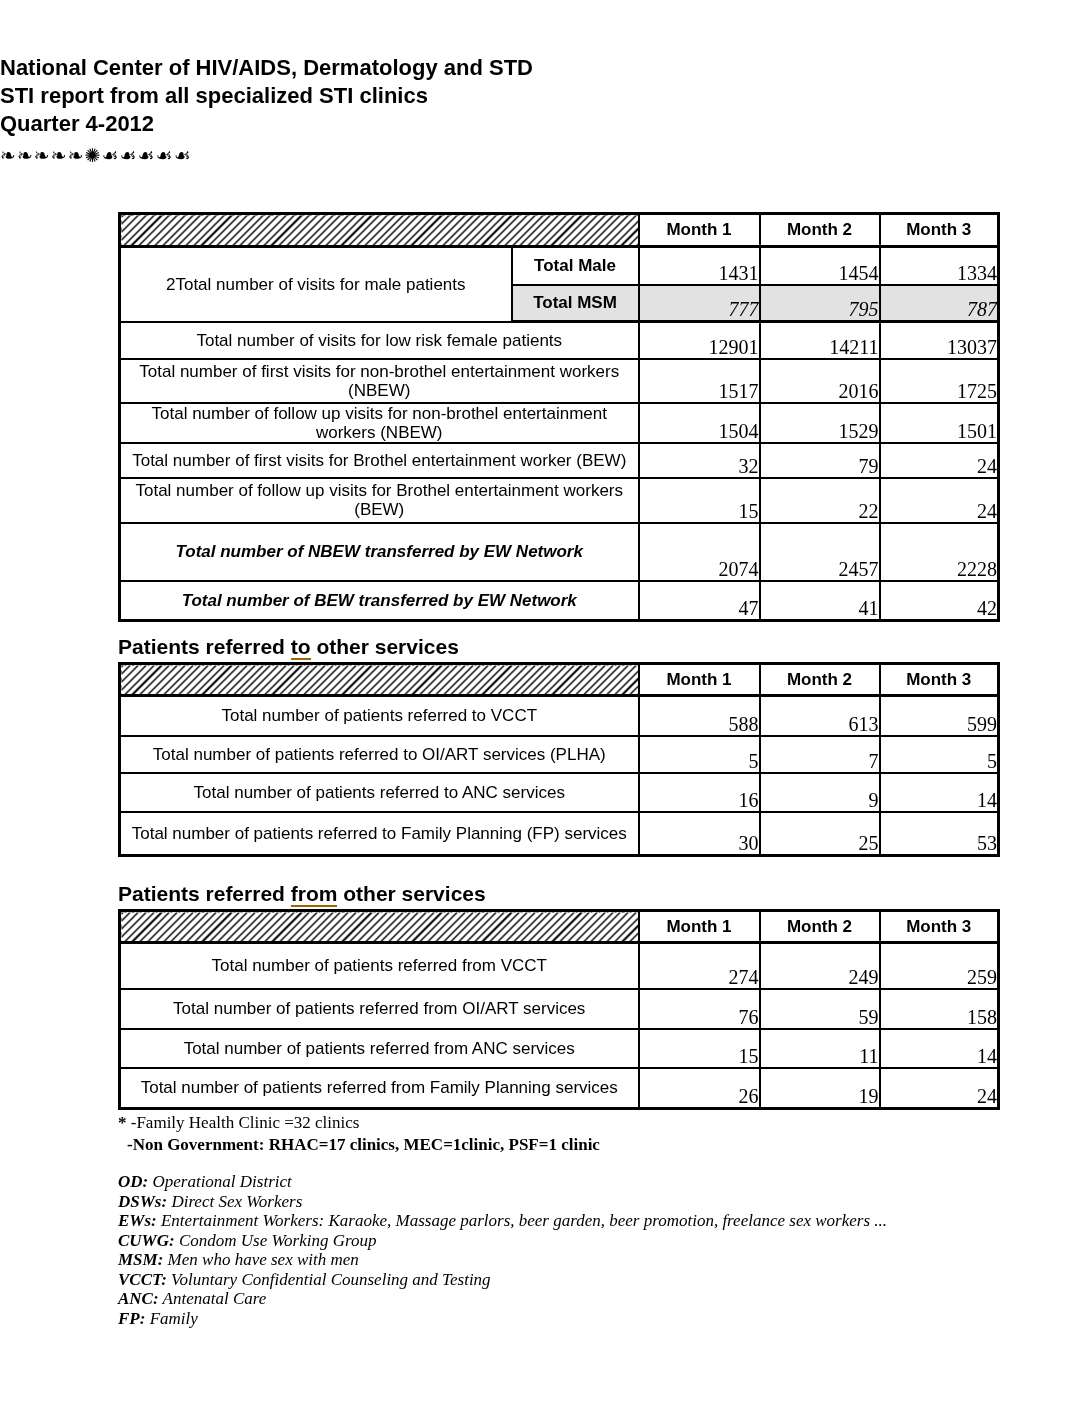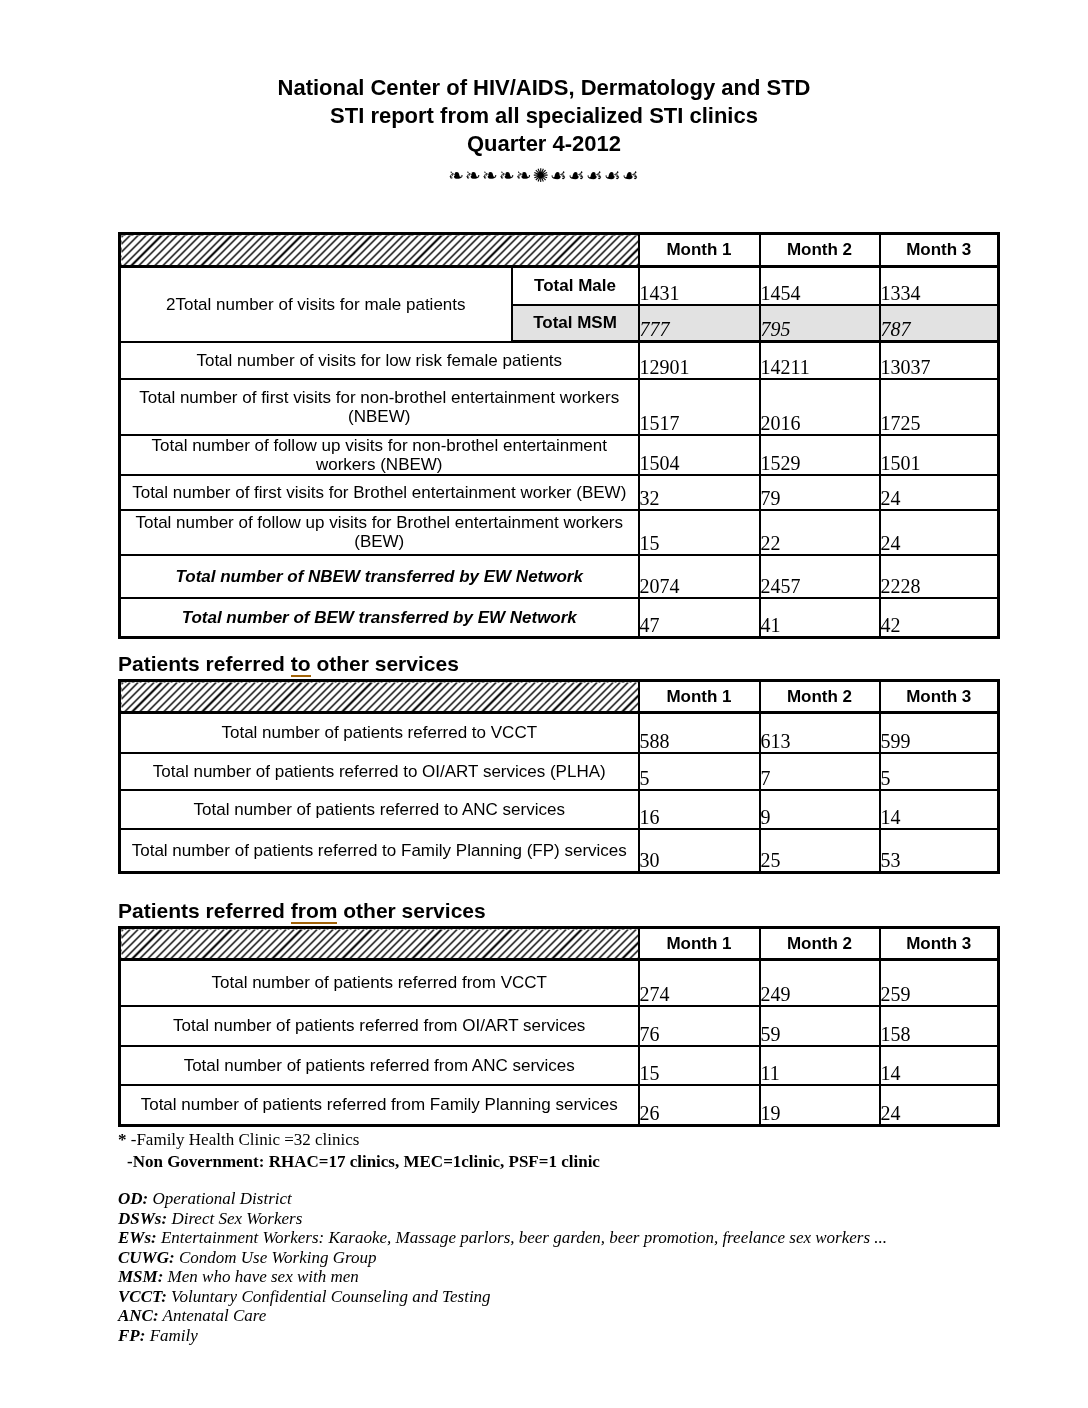--- a/index.html
+++ b/index.html
@@ -3,33 +3,33 @@
 <meta charset="utf-8">
 <title>Document</title>
 <style>
   html,body { margin:0; padding:0; background:#fff; }
   .page {
     position:relative; width:1088px; height:1408px; background:#fff;
     color:#000; overflow:hidden;
     font-family:"Liberation Sans", sans-serif;
   }
   
-  .title-block { padding-top:74px; text-align:center; }
+  .title-block { padding-top:54px; text-align:left; }
   .title-line { font:bold 22px/28px "Liberation Sans", sans-serif; color:#000; }
   .ornament { margin-top:6px; font-family:"DejaVu Sans", sans-serif; font-size:19px; line-height:22px; letter-spacing:1px; color:#000; }
 
   
   table.rep { border-collapse:collapse; table-layout:fixed; width:879px; margin-left:118px; border:3px solid #000; }
   table.rep td, table.rep th { border:2px solid #000; padding:0; overflow:hidden; }
   tr.h-row td, tr.h-row th { border-bottom-width:3px;text-align:center; }
   td.hatch { background:repeating-linear-gradient(135deg,#000 0,#000 1.5px,#fff 1.5px,#fff 5.5px); }
   th.mh { font:bold 17px/20px "Liberation Sans", sans-serif; text-align:center; vertical-align:middle; background:#fff; }
   td.lbl { font:17px/19px "Liberation Sans", sans-serif; text-align:center; vertical-align:middle; padding:3px 4px 3px 8px;margin-top:29px; }
   td.sub { font:bold 17px/20px "Liberation Sans", sans-serif; text-align:center; vertical-align:middle; padding:3px 4px 3px 8px; }
-  td.val { font:20px/22px "Liberation Serif", serif; text-align:left; vertical-align:bottom; padding-bottom:4px; }
+  td.val { font:20px/22px "Liberation Serif", serif; text-align:right; vertical-align:bottom; padding-bottom:4px; }
   tr.gray td { background:#e2e2e2; border-bottom-width:3px; }
   tr.gray td.val { color:#000000;font-style:italic; }
   tr.em td.lbl { font-weight:bold; font-style:italic; }
 
   
   .section-h { margin:13px 0 3px 118px; font:bold 21px/24px "Liberation Sans", sans-serif; }
   .section-h .uw { border-bottom:2px solid #a16207; }
   .sp-from { margin-top:25px; }
 
   
@@ -81,21 +81,21 @@
         <td class="val">777</td>
         <td class="val">795</td>
         <td class="val">787</td>
       </tr>
       <tr style="height:37px">
         <td class="lbl" colspan="2">Total number of visits for low risk female patients</td>
         <td class="val">12901</td>
         <td class="val">14211</td>
         <td class="val">13037</td>
       </tr>
-      <tr style="height:56px">
+      <tr style="height:44px">
         <td class="lbl" colspan="2">Total number of first visits for non-brothel entertainment workers (NBEW)</td>
         <td class="val">1517</td>
         <td class="val">2016</td>
         <td class="val">1725</td>
       </tr>
       <tr style="height:39px">
         <td class="lbl" colspan="2">Total number of follow up visits for non-brothel entertainment workers (NBEW)</td>
         <td class="val">1504</td>
         <td class="val">1529</td>
         <td class="val">1501</td>
@@ -105,21 +105,21 @@
         <td class="val">32</td>
         <td class="val">79</td>
         <td class="val">24</td>
       </tr>
       <tr style="height:45px">
         <td class="lbl" colspan="2">Total number of follow up visits for Brothel entertainment workers (BEW)</td>
         <td class="val">15</td>
         <td class="val">22</td>
         <td class="val">24</td>
       </tr>
-      <tr class="em" style="height:43px">
+      <tr class="em" style="height:58px">
         <td class="lbl" colspan="2">Total number of NBEW transferred by EW Network</td>
         <td class="val">2074</td>
         <td class="val">2457</td>
         <td class="val">2228</td>
       </tr>
       <tr class="em" style="height:40px">
         <td class="lbl" colspan="2">Total number of BEW transferred by EW Network</td>
         <td class="val">47</td>
         <td class="val">41</td>
         <td class="val">42</td>

